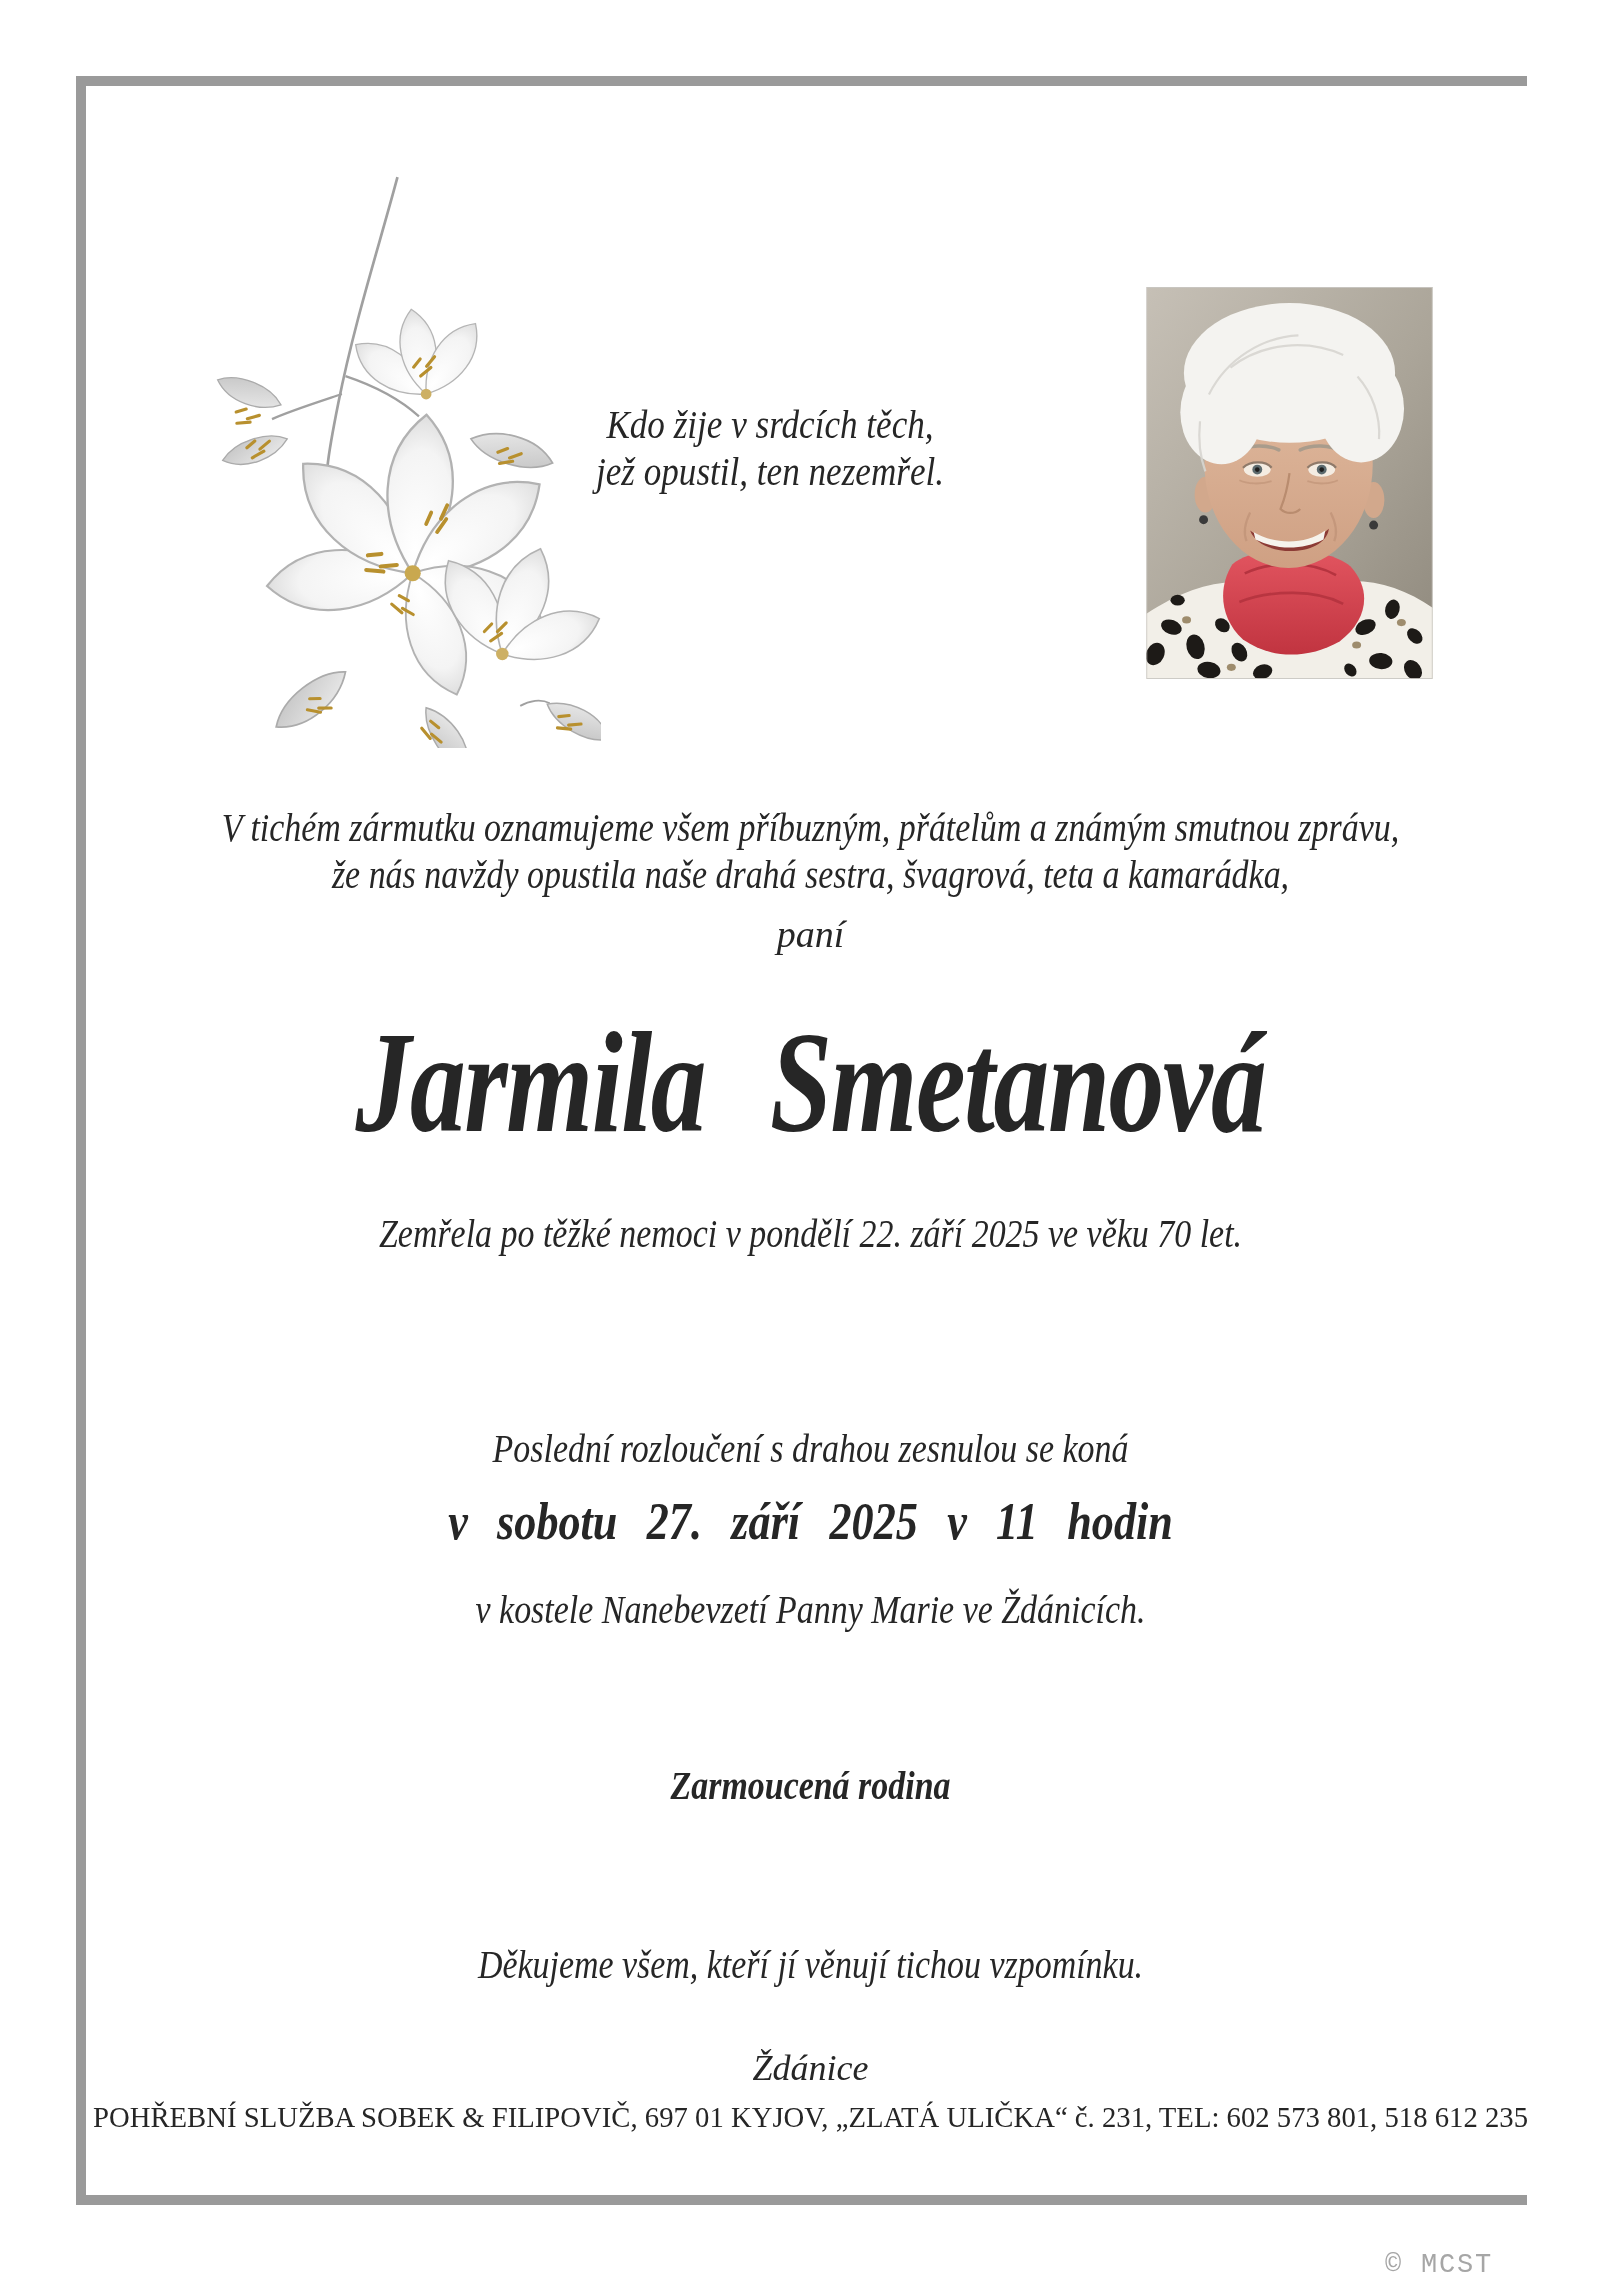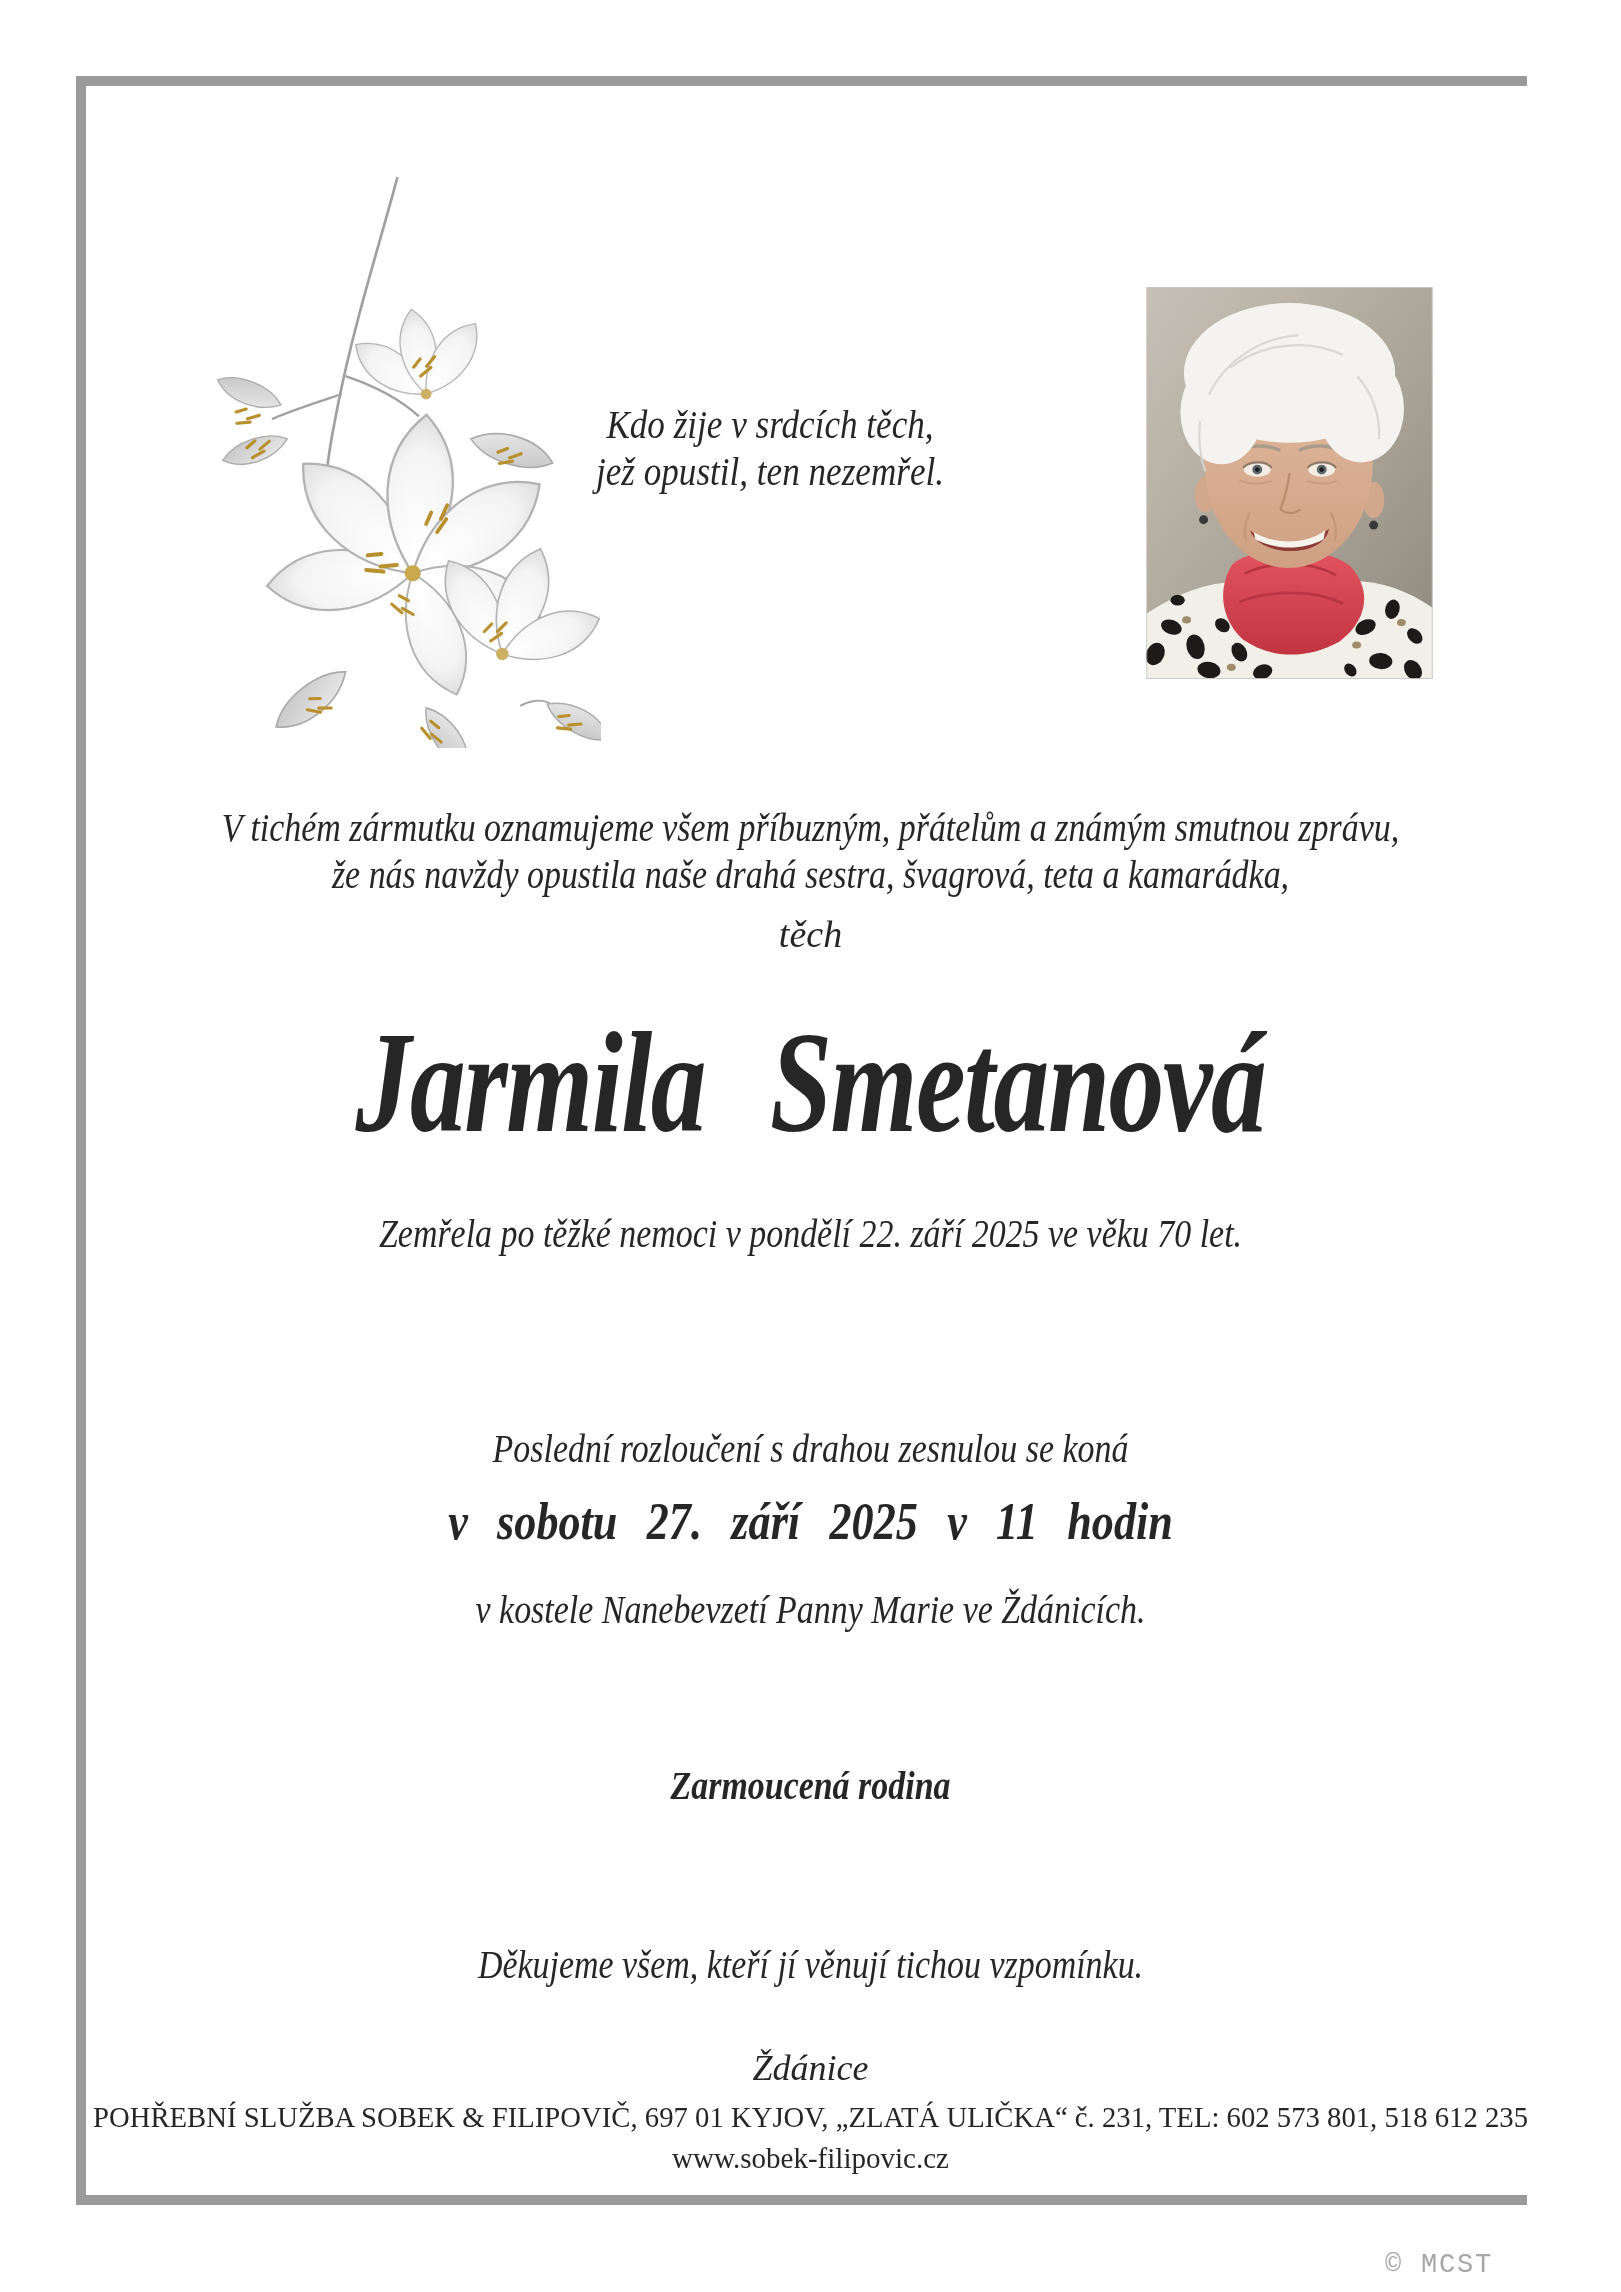--- a/index.html
+++ b/index.html
@@ -250,37 +250,36 @@
 
       <rect x="0.5" y="0.5" width="319" height="437" fill="none" stroke="#c9c7c2" stroke-width="1"></rect>
     </g>
   </svg>
 
   <div class="abs it cond announcement">
     <div>V tichém zármutku oznamujeme všem příbuzným, přátelům a známým smutnou zprávu,</div>
     <div>že nás navždy opustila naše drahá sestra, švagrová, teta a kamarádka,</div>
   </div>
 
-  <div class="abs it salutation">těch</div>
+  <div class="abs it salutation">paní</div>
 
   <h1 class="abs name">Jarmila Smetanová</h1>
 
   <div class="abs it cond death-info">Zemřela po těžké nemoci v pondělí 22. září 2025 ve věku 70 let.</div>
 
   <div class="abs it cond farewell-intro">Poslední rozloučení s drahou zesnulou se koná</div>
 
   <div class="abs farewell-datetime">v sobotu 27. září 2025 v 11 hodin</div>
 
   <div class="abs it cond farewell-place">v kostele Nanebevzetí Panny Marie ve Ždánicích.</div>
 
   <div class="abs it cond signature">Zarmoucená rodina</div>
 
   <div class="abs it cond thanks">Děkujeme všem, kteří jí věnují tichou vzpomínku.</div>
 
   <div class="abs it city">Ždánice</div>
 
   <div class="abs footer-line1">POHŘEBNÍ SLUŽBA SOBEK &amp; FILIPOVIČ, 697 01 KYJOV, „ZLATÁ ULIČKA“ č. 231, TEL: 602 573 801, 518 612 235</div>
-  <div class="abs footer-line2">www.sobek-filipovic.cz</div>
 
   <div class="watermark">© MCST</div>
 
 </div>
 
 
 </body></html>

